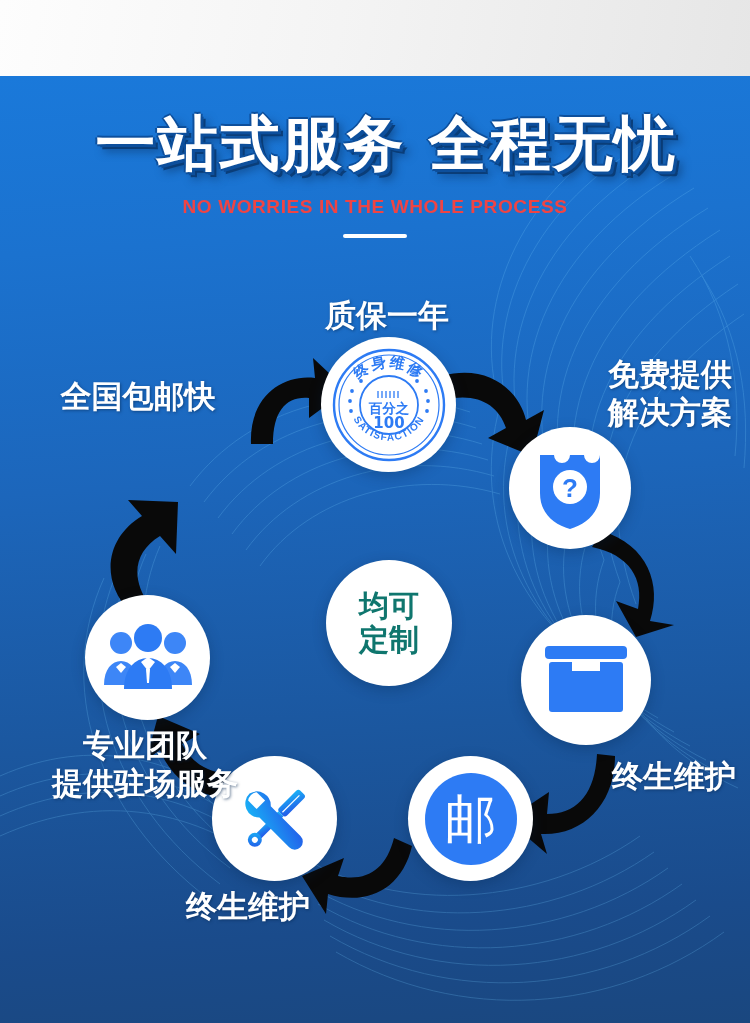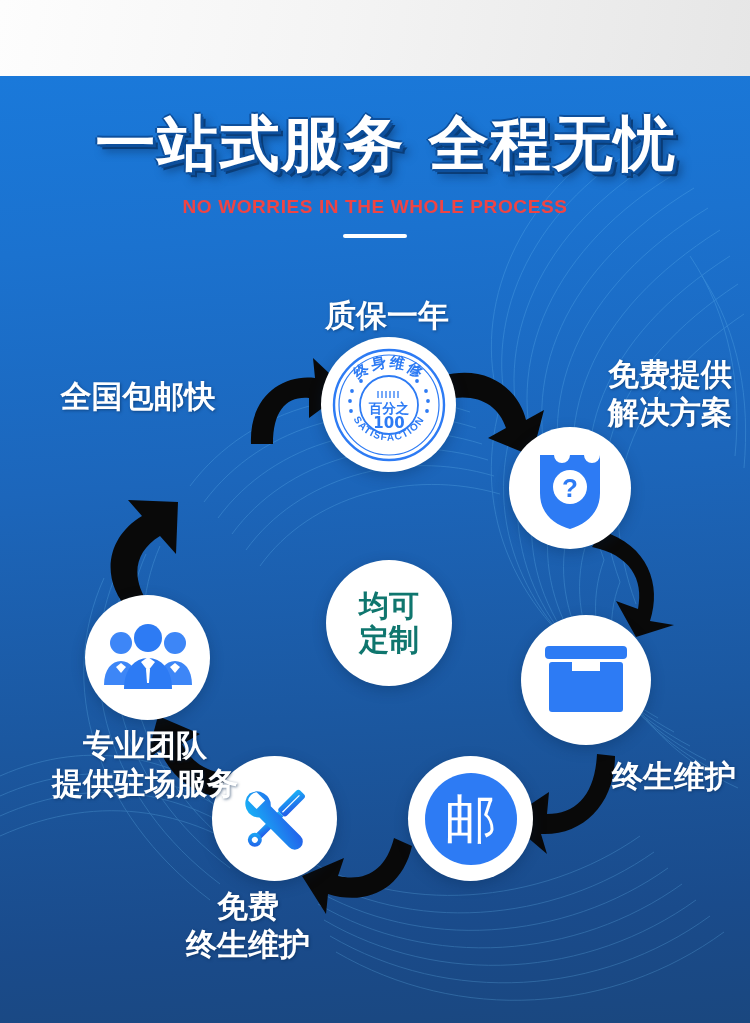--- a/index.html
+++ b/index.html
@@ -215,21 +215,20 @@
     </svg>
   </div>
 
   <div class="node" style="left:408px;top:756px;width:125px;height:125px;">
     <div style="width:92px;height:92px;border-radius:50%;background:#2d7bf4;display:flex;align-items:center;justify-content:center;">
       <span class="badge-cn" style="font-size:52px;color:#ffffff;font-weight:500;line-height:1;">邮</span>
     </div>
   </div>
 
   <div class="lbl center" style="left:148px;top:888px;width:200px;">
-    <div>免费</div>
     <div>终生维护</div>
   </div>
   <div class="node" style="left:212px;top:756px;width:125px;height:125px;">
     <svg width="84" height="84" viewBox="0 0 84 84">
       <defs>
         <linearGradient id="gtool" x1="0" y1="0" x2="1" y2="1">
           <stop offset="0%" stop-color="#18b6f7"></stop>
             <stop offset="100%" stop-color="#2455e8"></stop>
         </linearGradient>
       </defs>

